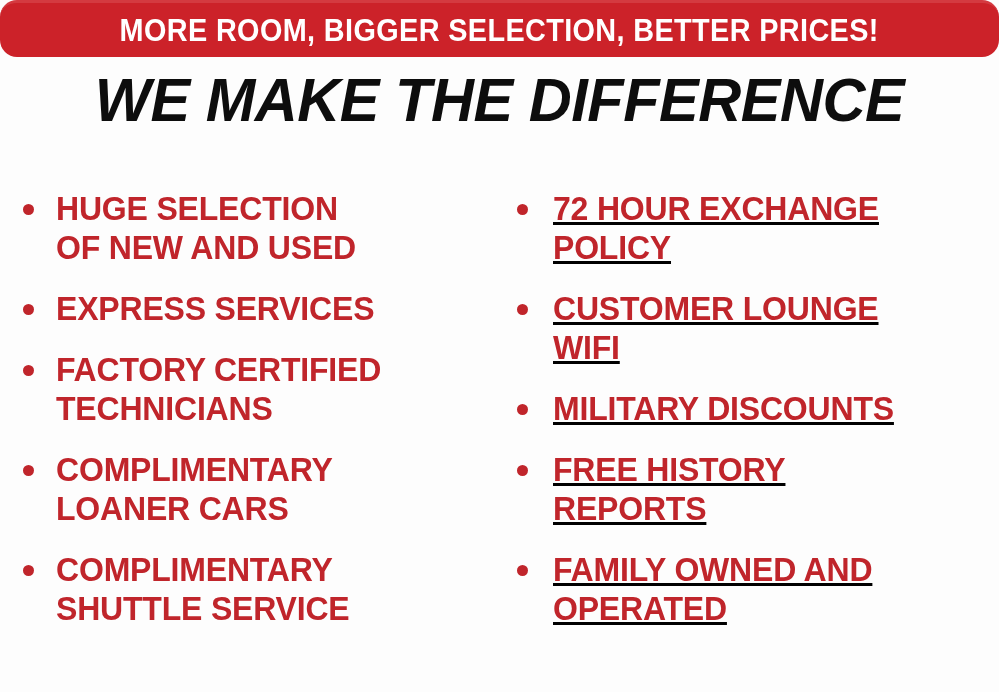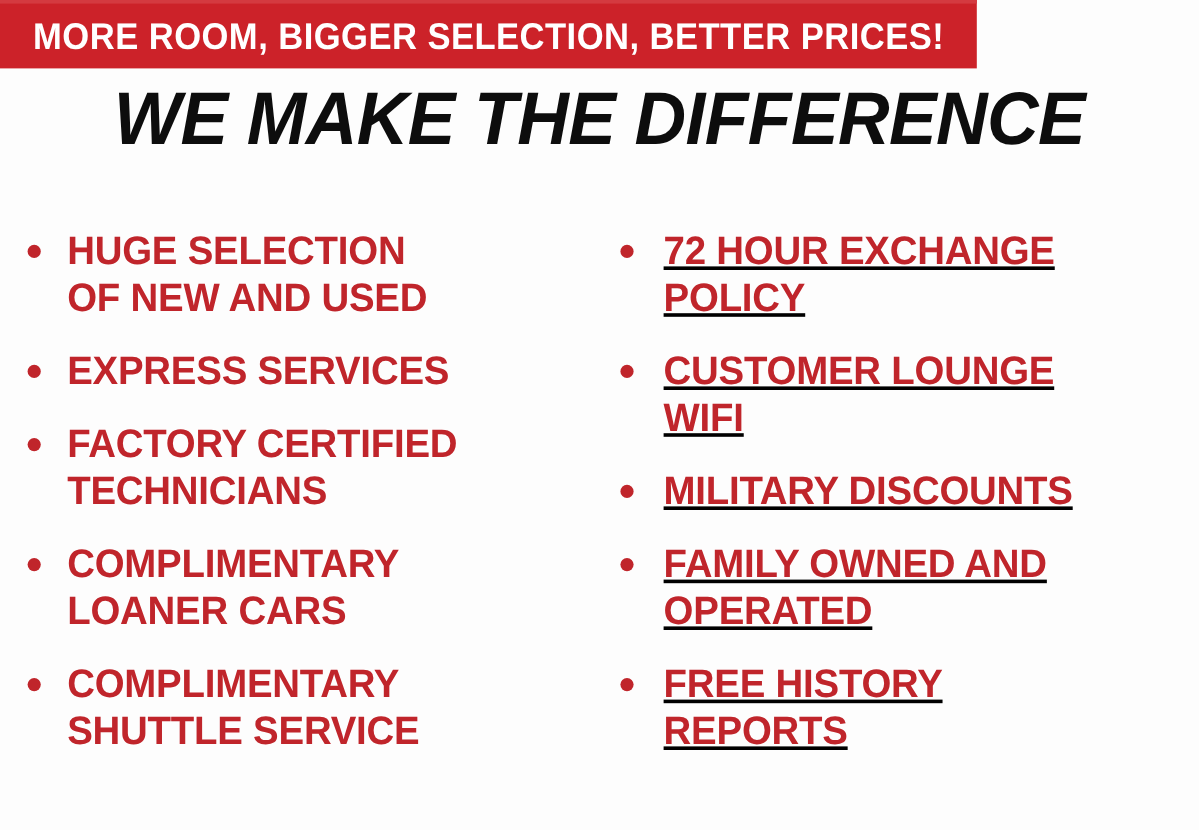--- a/index.html
+++ b/index.html
@@ -11,28 +11,29 @@
     height: 692px;
     background: #fdfdfd;
     font-family: "Liberation Sans", sans-serif;
     overflow: hidden;
   }
 
   .banner {
     position: absolute;
     left: 0;
     top: 0;
-    width: 814px;
+    width: 999px;
     height: 57px;
     background: #cc2229;
     box-sizing: border-box;
     border-top: 3px solid #d43a40;
     display: flex;
     align-items: center;
     justify-content: center;
+    border-radius: 17px;
   }
   .banner-text {
     color: #ffffff;
     font-size: 31px;
     font-weight: bold;
     letter-spacing: 0.4px;
     line-height: 1;
     transform: scaleX(0.93);
     transform-origin: center center;
     white-space: nowrap;
@@ -147,23 +148,23 @@
       <span class="bullet-dot"></span>
       <p class="bullet-text">CUSTOMER LOUNGE
 WIFI</p>
     </div>
     <div class="bullet-item">
       <span class="bullet-dot"></span>
       <p class="bullet-text">MILITARY DISCOUNTS</p>
     </div>
     <div class="bullet-item">
       <span class="bullet-dot"></span>
-      <p class="bullet-text">FAMILY OWNED AND
-OPERATED</p>
+      <p class="bullet-text">FREE HISTORY
+REPORTS</p>
     </div>
     <div class="bullet-item">
       <span class="bullet-dot"></span>
-      <p class="bullet-text">FREE HISTORY
-REPORTS</p>
+      <p class="bullet-text">FAMILY OWNED AND
+OPERATED</p>
     </div>
   </div>
 
 </div>
 
 </body></html>

